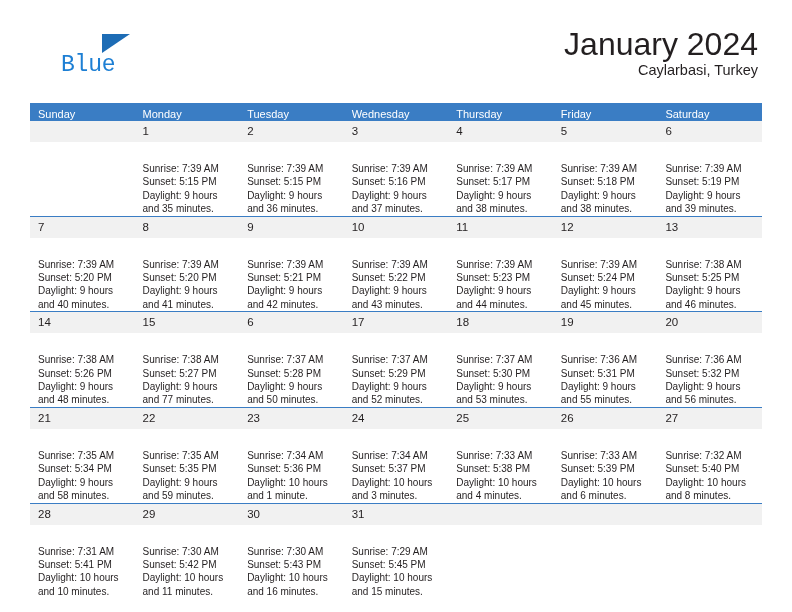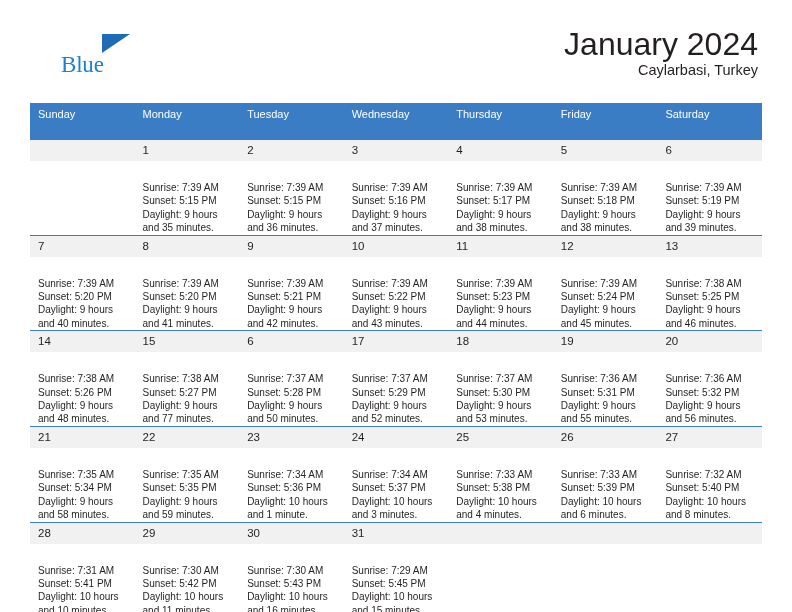--- a/index.html
+++ b/index.html
@@ -54,21 +54,21 @@
     border-left: 28px solid #1d6cb5;
     border-bottom: 19px solid transparent;
   }
   .logo-blue {
     position: absolute;
     left: 27px;
     top: 20px;
     font-size: 23px;
     letter-spacing: -0.2px;
     color: #1d7fd4;
-    font-family: Liberation Serif, serif;
+    font-family: Liberation Mono, monospace;
   }
   .title-wrap {
     position: absolute;
     right: 0;
     top: 0;
     text-align: right;
   }
   .cal-title {
     font-size: 32px;
     color: #231f20;
@@ -91,21 +91,21 @@
     width: 732px;
     border-collapse: collapse;
     table-layout: fixed;
   }
   .calendar th {
     background: #3a7dc4;
     color: #ffffff;
     font-size: 11px;
     font-weight: normal;
     text-align: left;
-    padding: 5px 0 20px 8px;
+    padding: 5px 0 1px 8px;
     height: 12px;
     border: none;
   }
   .calendar td {
     vertical-align: top;
     padding: 0;
     width: 104.5px;
     height: 90px;
     border: none;
     border-top: 1px solid #3a7dc4;

